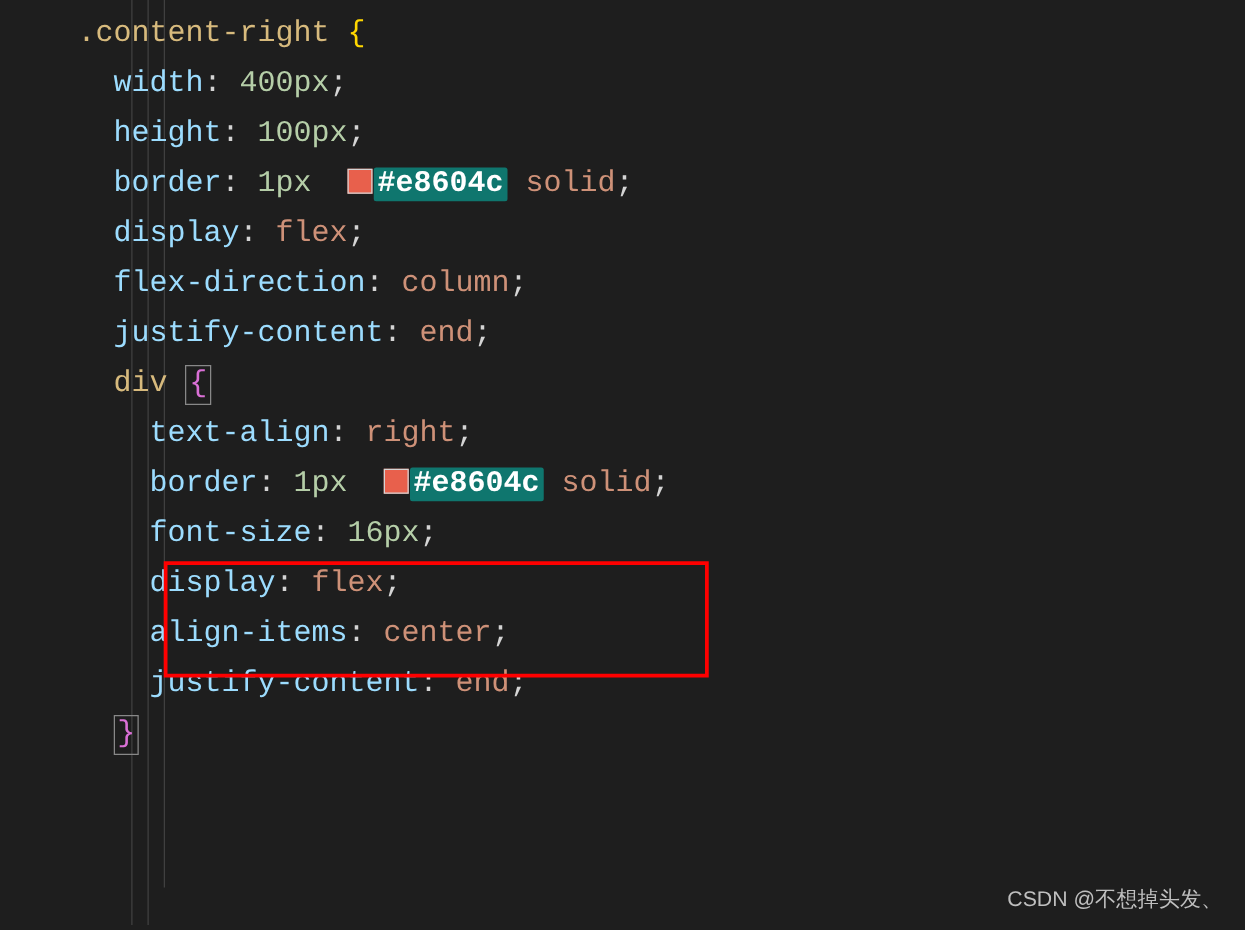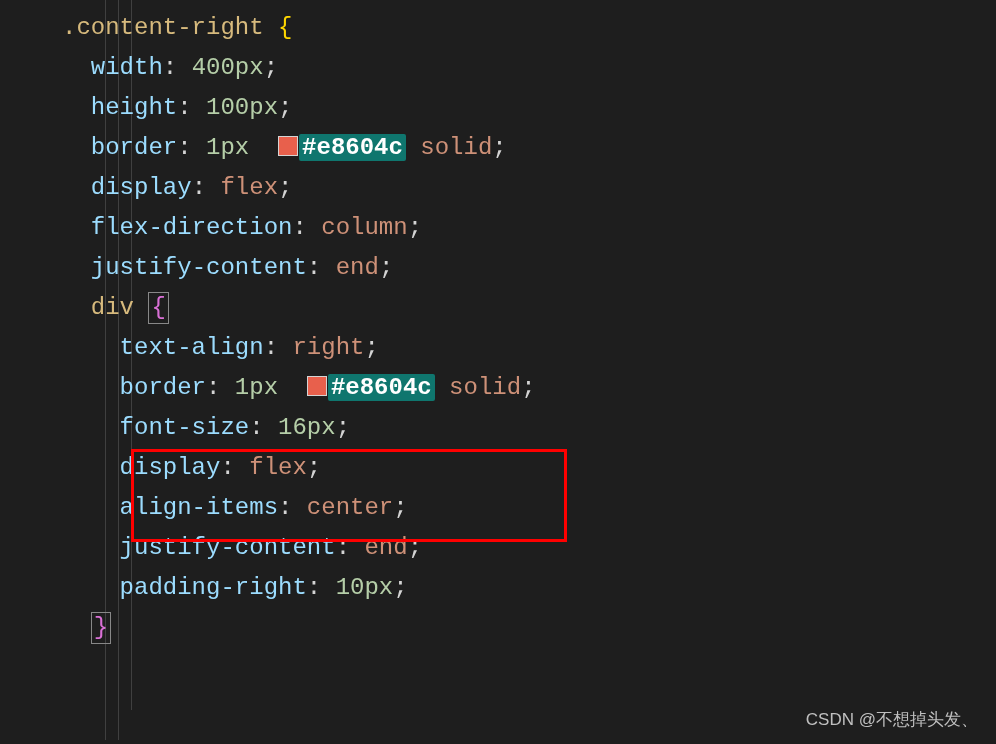--- a/index.html
+++ b/index.html
@@ -127,21 +127,20 @@
     <div class="line">    <span class="prop">border</span><span class="punct">:</span><span class="num"> 1</span><span class="num">px</span><span class="punct">  </span><span class="color-swatch"></span><span class="color-hl">#e8604c</span><span class="val"> solid</span><span class="punct">;</span></div>
 
     <div class="line">    <span class="prop">font-size</span><span class="punct">:</span><span class="num"> 16</span><span class="num">px</span><span class="punct">;</span></div>
 
     <div class="line">    <span class="prop">display</span><span class="punct">:</span><span class="val"> flex</span><span class="punct">;</span></div>
 
     <div class="line">    <span class="prop">align-items</span><span class="punct">:</span><span class="val"> center</span><span class="punct">;</span></div>
 
     <div class="line">    <span class="prop">justify-content</span><span class="punct">:</span><span class="val"> end</span><span class="punct">;</span></div>
 
-    <div class="line">    <span class="prop">padding-right</span><span class="punct">:</span><span class="num"> 10</span><span class="num">px</span><span class="punct">;</span></div>
 
     <div class="line">  <span class="brace-box"><span class="brace-pink">}</span></span></div>
   </div>
 
   <div class="red-box" style="left:131px; top:449px; width:436px; height:93px;"></div>
 </div>
 
 <div class="watermark">CSDN @不想掉头发、</div>
 
 </body></html>

